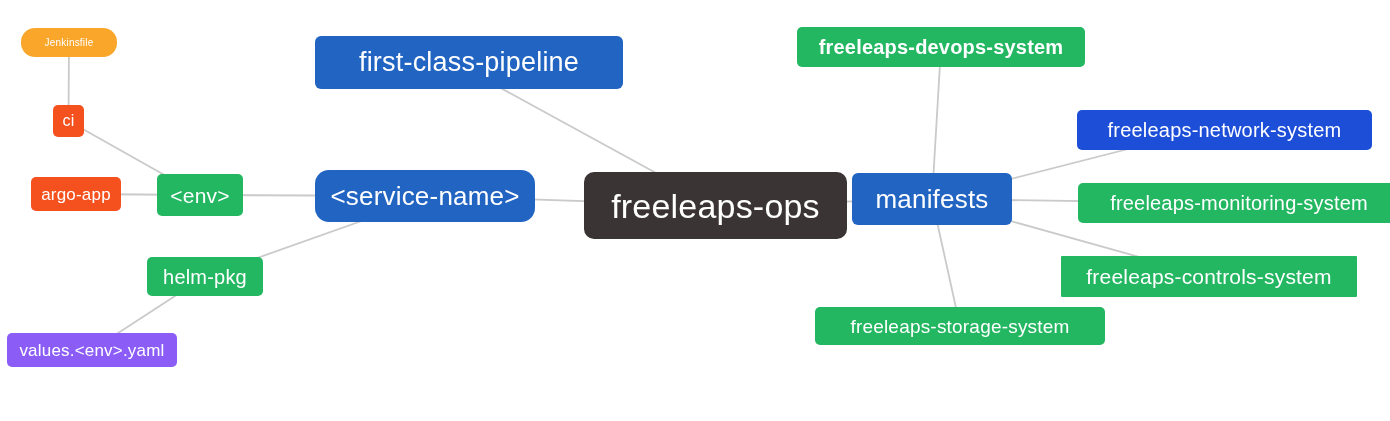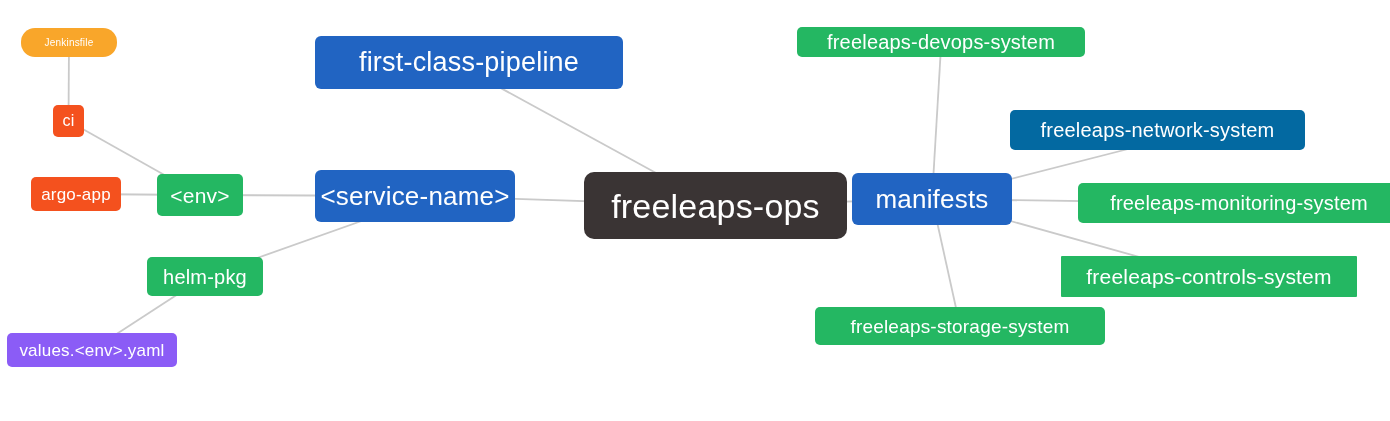--- a/index.html
+++ b/index.html
@@ -60,21 +60,21 @@
       <line x1="932" y1="199" x2="960" y2="326" stroke="#cacaca" stroke-width="1.8"></line>
     </svg>
 
 <div class="node" style="left: 21px; top: 28px; width: 96px; height: 29px; background: rgb(249, 166, 42); font-size: 10px; border-radius: 14px;">Jenkinsfile</div>
     <div class="node" style="left: 53px; top: 105px; width: 31px; height: 32px; background: rgb(244, 81, 30); font-size: 16px; border-radius: 5px;">ci</div>
     <div class="node" style="left: 31px; top: 177px; width: 90px; height: 34px; background: rgb(244, 81, 30); font-size: 17px; border-radius: 5px;">argo-app</div>
     <div class="node" style="left: 157px; top: 174px; width: 86px; height: 42px; background: rgb(36, 183, 98); font-size: 21px; border-radius: 5px;">&lt;env&gt;</div>
     <div class="node" style="left: 147px; top: 257px; width: 116px; height: 39px; background: rgb(36, 183, 98); font-size: 20px; border-radius: 5px;">helm-pkg</div>
     <div class="node" style="left: 7px; top: 333px; width: 170px; height: 34px; background: #8b5cf6; font-size: 17px; border-radius: 5px;">values.&lt;env&gt;.yaml</div>
     <div class="node" style="left: 315px; top: 36px; width: 308px; height: 53px; background: rgb(33, 100, 194); font-size: 27px; border-radius: 6px;">first-class-pipeline</div>
-    <div class="node" style="left: 315px; top: 170px; width: 200px; height: 52px; background: rgb(33, 100, 194); font-size: 26px; border-radius: 6px;">&lt;service-name&gt;</div>
+    <div class="node" style="left: 315px; top: 170px; width: 220px; height: 52px; background: rgb(33, 100, 194); font-size: 26px; border-radius: 14px;">&lt;service-name&gt;</div>
     <div class="node" style="left: 584px; top: 172px; width: 263px; height: 67px; background: rgb(58, 52, 52); font-size: 34px; border-radius: 10px;">freeleaps-ops</div>
     <div class="node" style="left: 852px; top: 173px; width: 160px; height: 52px; background: rgb(33, 100, 194); font-size: 26px; border-radius: 6px;">manifests</div>
-    <div class="node" style="left: 797px; top: 27px; width: 288px; height: 30px; background: rgb(36, 183, 98); font-size: 20px; border-radius: 5px;">freeleaps-devops-system</div>
-    <div class="node" style="left: 1010px; top: 110px; width: 295px; height: 40px; background: #0369a1; font-size: 20px; border-radius: 5px;">freeleaps-network-system</div>
+    <div class="node" style="left: 797px; top: 27px; width: 288px; height: 40px; background: rgb(36, 183, 98); font-size: 20px; border-radius: 5px; font-weight: bold;">freeleaps-devops-system</div>
+    <div class="node" style="left: 1077px; top: 110px; width: 295px; height: 40px; background: #1d4ed8; font-size: 20px; border-radius: 5px;">freeleaps-network-system</div>
     <div class="node" style="left: 1051px; top: 183px; width: 322px; height: 40px; background: rgb(36, 183, 98); font-size: 20px; border-radius: 5px; margin-left: 27px;">freeleaps-monitoring-system</div>
     <div class="node" style="left: 1061px; top: 256px; width: 296px; height: 41px; background: rgb(36, 183, 98); font-size: 21px; border-radius: 1px;">freeleaps-controls-system</div>
     <div class="node" style="left: 815px; top: 307px; width: 290px; height: 38px; background: rgb(36, 183, 98); font-size: 19px; border-radius: 5px;">freeleaps-storage-system</div>
   </div>
 
 </body></html>

